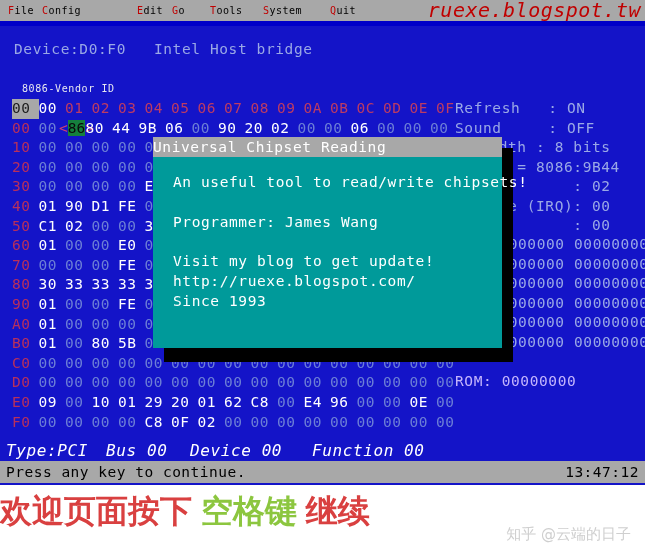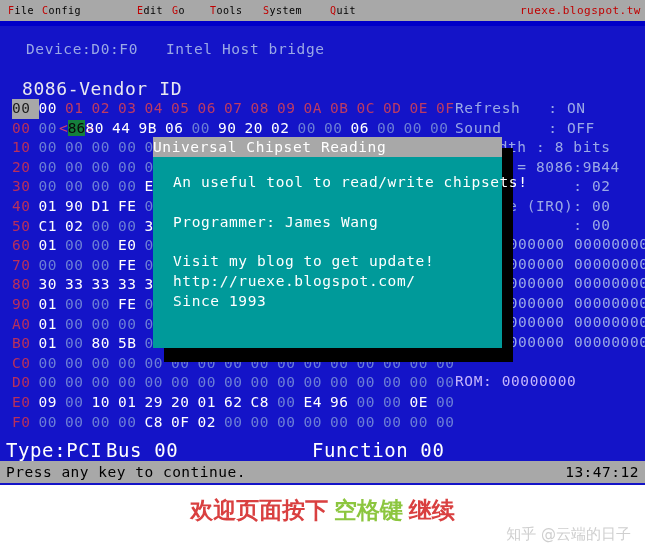--- a/index.html
+++ b/index.html
@@ -6,28 +6,28 @@
   body{width:645px;height:551px;overflow:hidden;
        font-family:"DejaVu Sans Mono","Liberation Mono",monospace;}
 
   #screen{position:relative;width:645px;height:485px;background:#1414c8;overflow:hidden;}
 
   
   #menubar{position:absolute;left:0;top:0;width:645px;height:21px;background:#a8a8a8;}
   .menu-item{position:absolute;top:2px;font-size:10px;line-height:17px;color:#000000;
              letter-spacing:.5px;white-space:nowrap;}
   .menu-item .hot{color:#c00000;}
-  #brand{position:absolute;top:2px;right:4px;font-size:11px;line-height:17px;
-         color:#c00000;letter-spacing:.5px;white-space:nowrap;}
+  #brand{position:absolute;top:2px;right:4px;font-size:20px;line-height:17px;
+         color:#c00000;letter-spacing:.5px;white-space:nowrap;font-style:italic;}
   #menu-underline{position:absolute;left:0;top:21px;width:645px;height:5px;background:#0000c8;}
 
   
-  #device-line{position:absolute;left:26px;top:41px;font-size:14.5px;line-height:17px;
+  #device-line{position:absolute;left:14px;top:41px;font-size:14.5px;line-height:17px;
                color:#9aa8e6;letter-spacing:.6px;white-space:pre;}
-  #vendor-line{position:absolute;left:22px;top:80px;font-size:18px;line-height:17px;
+  #vendor-line{position:absolute;left:22px;top:80px;font-size:10px;line-height:17px;
                color:#e8e8f0;letter-spacing:.6px;white-space:pre;text-align:right;}
 
   
   #hex{position:absolute;left:12px;top:98px;}
   .hexrow{position:relative;height:19.6px;white-space:nowrap;}
   .cell{display:inline-block;width:26.5px;font-size:14.5px;line-height:19.6px;
         text-align:left;letter-spacing:.5px;}
   .rowlab{display:inline-block;width:26.5px;font-size:14.5px;line-height:19.6px;
           color:#b8305c;letter-spacing:.5px;}
   .colhdr{color:#bd3b63;}
@@ -57,33 +57,33 @@
   #dlg-shadow{position:absolute;left:164px;top:148px;width:349px;height:214px;background:#000000;}
   #dialog{position:absolute;left:153px;top:137px;width:349px;height:211px;background:#009a9a;}
   #dlg-title{height:20px;background:#a8a8a8;color:#ffffff;font-size:14.5px;line-height:20px;
              text-align:left;letter-spacing:.6px;}
   #dlg-body{padding:16px 0 0 20px;}
   .dlg-line{font-size:14.5px;line-height:19.8px;color:#ffffff;letter-spacing:.6px;
             white-space:pre;min-height:19.8px;}
 
   
   #infobar{position:absolute;left:0;top:440px;width:645px;height:21px;background:#1414c8;}
-  .ib{position:absolute;top:2px;font-size:19px;line-height:17px;color:#ffffff;
-      letter-spacing:.6px;white-space:nowrap;}
+  .ib{position:absolute;top:2px;font-size:16px;line-height:17px;color:#ffffff;
+      letter-spacing:.6px;white-space:nowrap;font-style:italic;}
   #statusbar{position:absolute;left:0;top:461px;width:645px;height:22px;background:#a8a8a8;}
   #status-text{position:absolute;left:6px;top:3px;font-size:14.5px;line-height:17px;
                color:#000000;letter-spacing:.5px;}
   #status-clock{position:absolute;right:6px;top:3px;font-size:14.5px;line-height:17px;
                 color:#000000;letter-spacing:.5px;}
 
   
   #caption-area{position:relative;width:645px;height:66px;background:#ffffff;}
-  #caption{position:absolute;left:0;top:11px;width:645px;text-align:center;
-           font-family:Liberation Serif, serif;
-           font-size:23px;line-height:30px;font-weight:700;color:#d94040;white-space:pre;}
+  #caption{position:absolute;left:0;top:11px;width:645px;
+           font-family:Liberation Sans, sans-serif;
+           font-size:32px;line-height:30px;font-weight:700;color:#d94040;white-space:pre;}
   #caption .green{color:#8cc63f;}
   #watermark{position:absolute;right:14px;top:40px;
              font-family:"DejaVu Sans","Liberation Sans",sans-serif;
              font-size:15px;line-height:19px;color:#cfcfcf;white-space:pre;margin-left:48px;}
 </style>
 </head>
 <body>
 
 <div id="screen">
 
@@ -142,20 +142,21 @@
         <div class="dlg-line">&nbsp;</div>
         <div class="dlg-line">Visit my blog to get update!</div>
         <div class="dlg-line">http://ruexe.blogspot.com/</div>
         <div class="dlg-line">Since 1993</div>
       </div>
   </div>
 
   <div id="infobar">
     <span class="ib" style="left:6px;">Type:PCI</span>
     <span class="ib" style="left:106px;">Bus 00</span>
+    <span class="ib" style="left:190px;">Device 00</span>
     <span class="ib" style="left:312px;">Function 00</span>
   </div>
 
   <div id="statusbar">
     <span id="status-text">Press any key to continue.</span>
     <span id="status-clock">13:47:12</span>
   </div>
 </div>
 
 <div id="caption-area">

